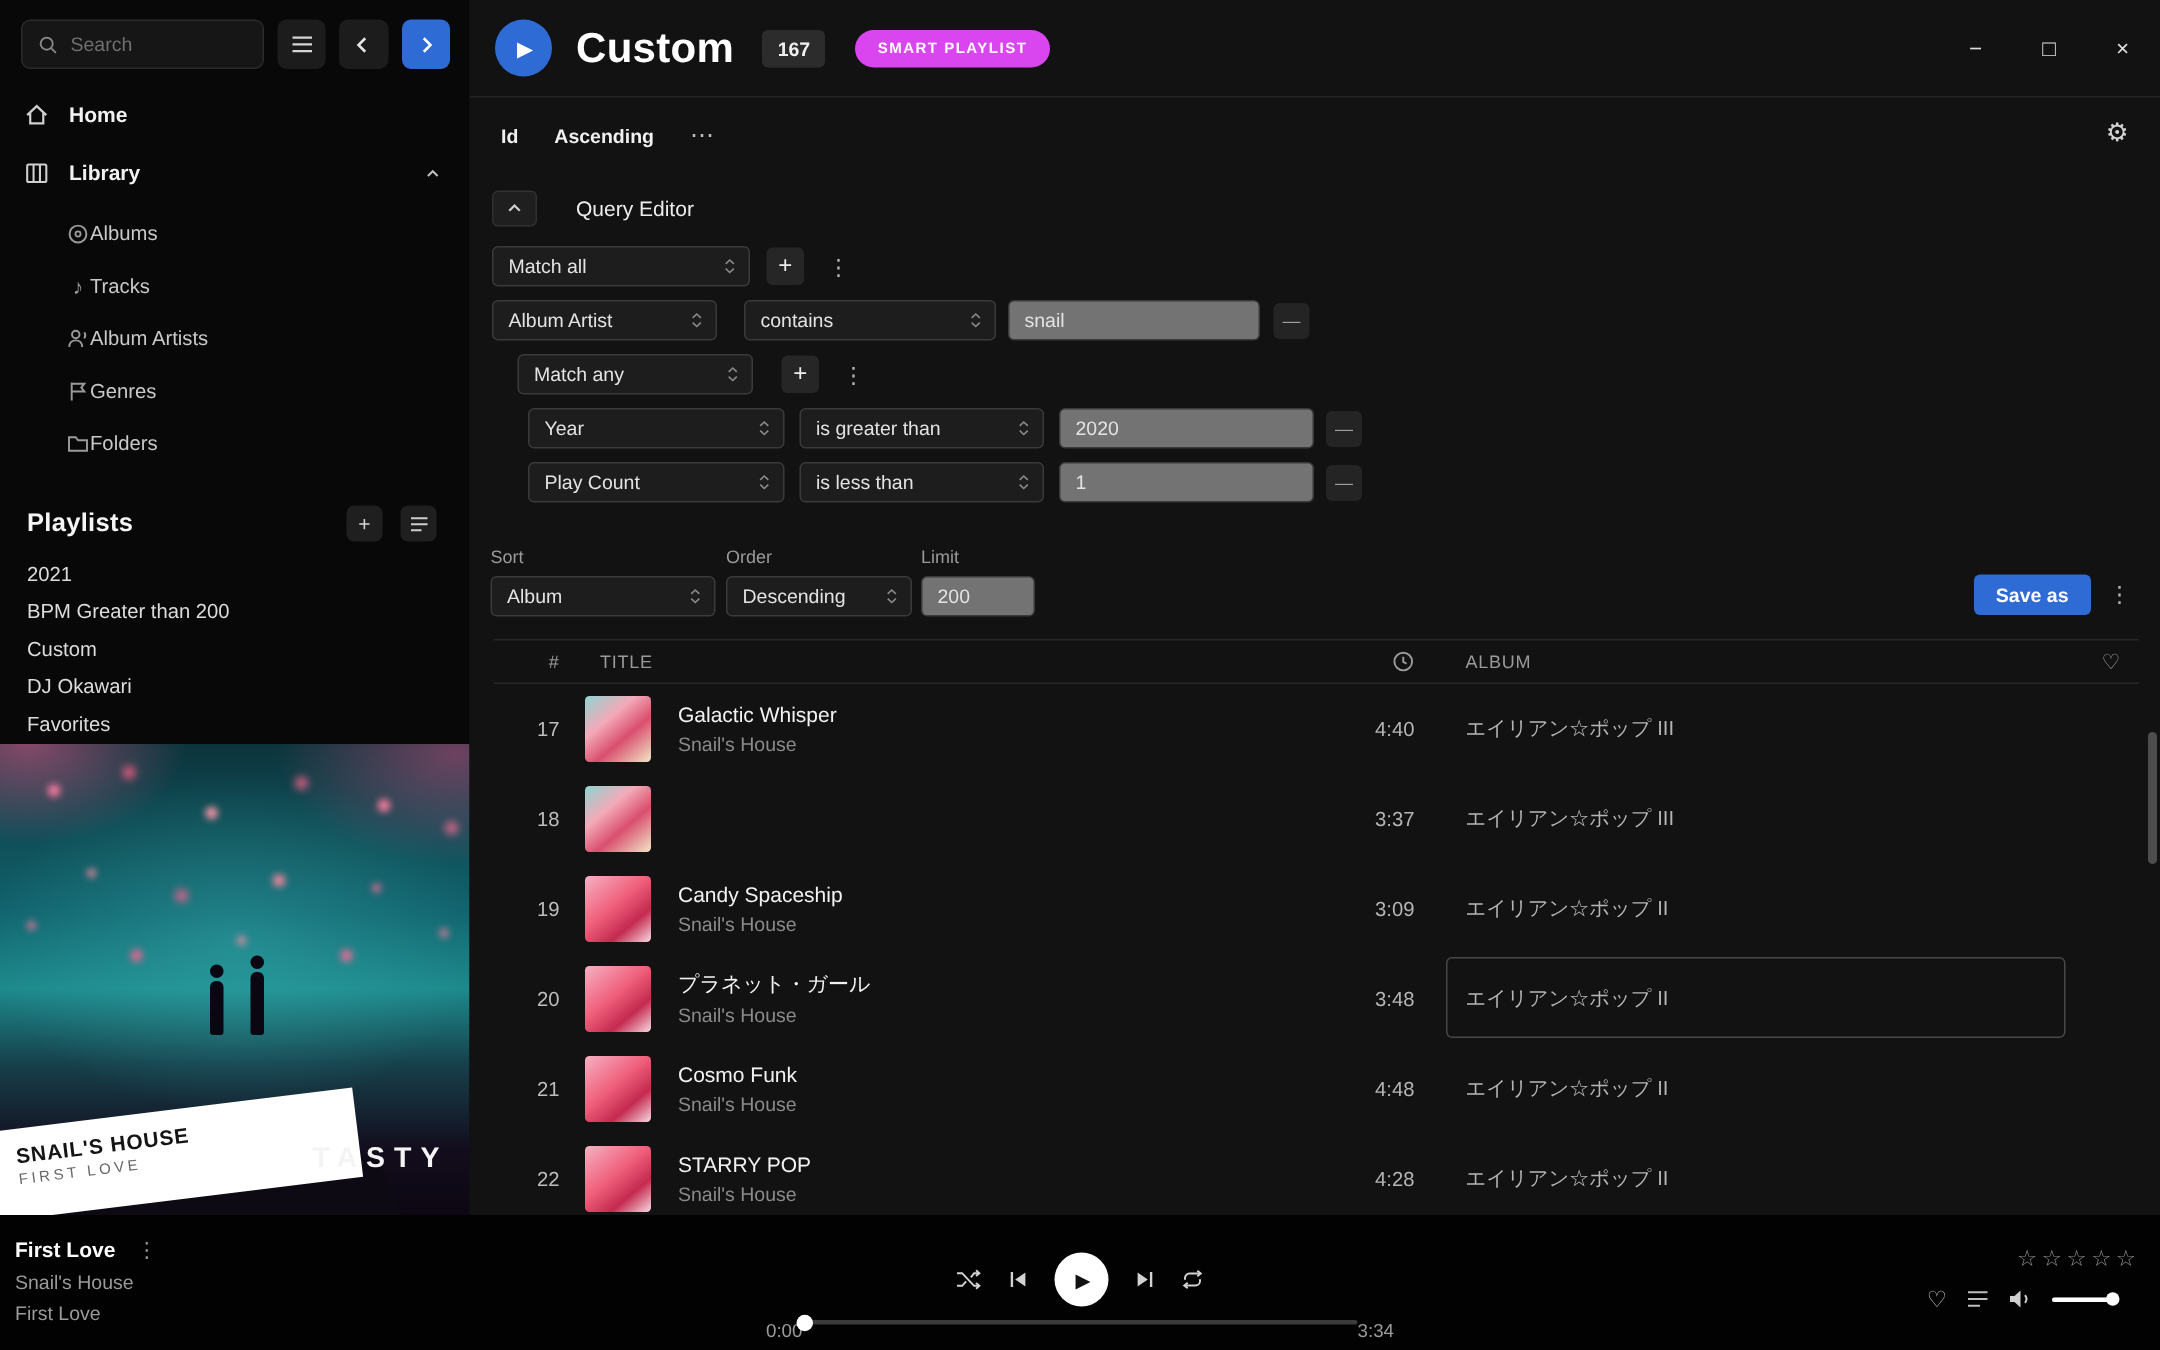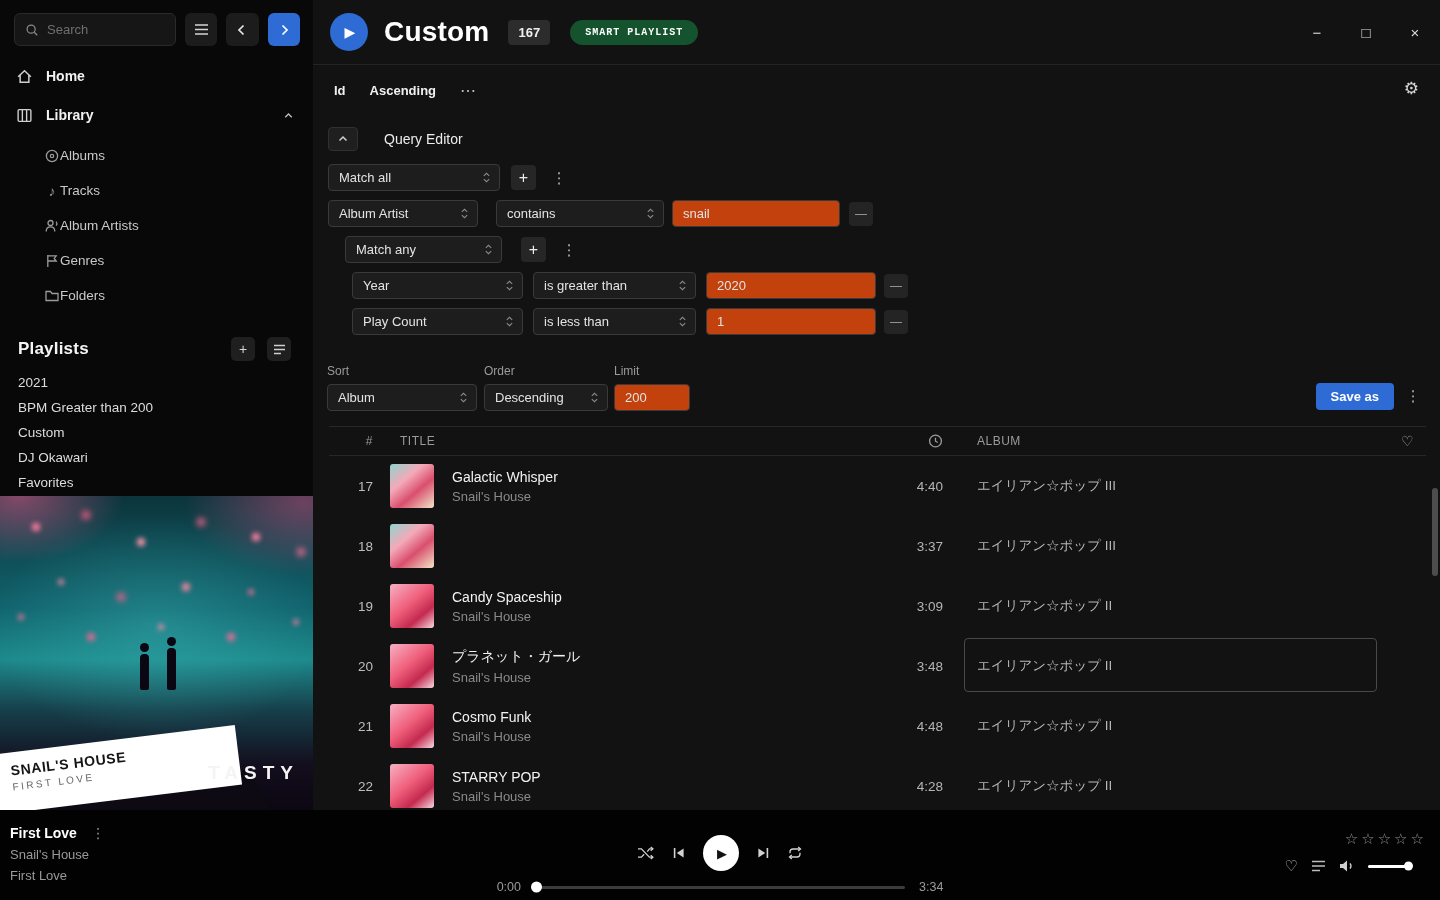--- a/index.html
+++ b/index.html
@@ -68,39 +68,39 @@
   
   .main { position:absolute; left:313px; top:0; width:1127px; height:810px; background:#121212; overflow:hidden; }
   .m-header { position:absolute; left:0; right:0; top:0; height:65px; border-bottom:1px solid #242424;
     display:flex; align-items:center; padding-left:17px; }
   .play-circle { width:38px; height:38px; border-radius:50%; background:#2e6bd4; border:none; color:#fff;
     display:flex; align-items:center; justify-content:center; font-size:14px; cursor:pointer; }
   .play-circle span { margin-left:2px; }
   .page-title { margin-left:16px; color:#fff; font-size:28px; font-weight:800; letter-spacing:.2px; }
   .count-badge { margin-left:19px; background:#2c2c2c; color:#f0f0f0; font-size:13px; font-weight:700;
     border-radius:4px; padding:5px 10px; }
-  .type-pill { margin-left:20px; background:#14532d; color:#fff; font-size:10px; font-weight:700; letter-spacing:1px;
-    border-radius:13px; padding:7px 15px;font-family:Liberation Mono, monospace; }
+  .type-pill { margin-left:20px; background:#d946ef; color:#fff; font-size:10px; font-weight:700; letter-spacing:1px;
+    border-radius:13px; padding:7px 15px; }
   .win-controls { position:absolute; right:16px; top:50%; transform:translateY(-50%); display:flex; gap:31px; }
   .win-btn { background:transparent; border:none; color:#dcdcdc; font-size:15px; width:18px; height:20px; cursor:pointer; }
 
   .m-toolbar { position:absolute; left:21px; top:78px; height:24px; display:flex; align-items:center; gap:24px; }
   .tb-text { color:#f0f0f0; font-size:13px; font-weight:700; cursor:pointer; }
   .tb-more { color:#bdbdbd; font-size:16px; cursor:pointer; }
   .gear { position:absolute; right:21px; top:78px; color:#d4d4d4; font-size:17px; background:transparent; border:none; cursor:pointer; }
 
   .qe { position:absolute; left:15px; top:127px; }
   .qe-head { display:flex; align-items:center; gap:26px; margin-bottom:13px; }
   .collapse-btn { width:30px; height:24px; background:#1f1f1f; border:1px solid #303030; border-radius:4px;
     display:flex; align-items:center; justify-content:center; cursor:pointer; }
   .qe-title { color:#ececec; font-size:14px; font-weight:500; }
   .qe-row { display:flex; align-items:center; margin-bottom:9px; }
   .select { height:27px; background:#1d1d1d; border:1px solid #3a3a3a; border-radius:4px; display:flex;
     align-items:center; justify-content:space-between; padding:0 8px 0 10px; font-size:13px; color:#e3e3e3; cursor:pointer; }
-  .tinput { height:27px; background:#c2410c; border:1px solid #3a3a3a; border-radius:4px; color:#e3e3e3;
+  .tinput { height:27px; background:#737373; border:1px solid #3a3a3a; border-radius:4px; color:#e3e3e3;
     font-size:13px; padding:0 10px; font-family:inherit; outline:none; }
   .sq-btn { width:25px; height:25px; background:#262626; border:none; border-radius:4px; color:#ededed;
     font-size:16px; display:flex; align-items:center; justify-content:center; cursor:pointer; }
   .dots-btn { width:18px; height:26px; background:transparent; border:none; color:#b5b5b5; font-size:15px; cursor:pointer; }
   .minus-btn { width:24px; height:24px; background:#242424; border:none; border-radius:4px; color:#9e9e9e;
     font-size:12px; display:flex; align-items:center; justify-content:center; cursor:pointer; }
 
   .sort-row { position:absolute; left:14px; right:14px; top:364px; height:47px; }
   .sg { position:absolute; top:0; }
   .sg-label { color:#9a9a9a; font-size:12px; margin-bottom:6px; }
@@ -140,21 +140,21 @@
   .np { position:absolute; left:10px; top:15px; }
   .np-line1 { display:flex; align-items:center; gap:14px; }
   .np-track { color:#fff; font-size:14px; font-weight:600; }
   .np-dots { background:none; border:none; color:#9a9a9a; font-size:14px; cursor:pointer; }
   .np-sub { color:#9a9a9a; font-size:13px; margin-top:6px; }
   .controls { position:absolute; left:50%; top:25px; transform:translateX(-50%); display:flex; align-items:center; gap:17px; }
   .ctl { background:none; border:none; color:#d2d2d2; display:flex; align-items:center; justify-content:center; cursor:pointer; }
   .big-play { width:36px; height:36px; border-radius:50%; background:#fff; border:none; color:#111;
     display:flex; align-items:center; justify-content:center; font-size:13px; cursor:pointer; }
   .big-play span { margin-left:2px; }
-  .progress { position:absolute; left:50%; top:70px; transform:translateX(-50%); display:flex; align-items:center; gap:14px; }
+  .progress { position:absolute; left:50%; top:70px; transform:translateX(-50%); display:flex; align-items:flex-start; }
   .ptime { color:#9a9a9a; font-size:12.5px; width:32px; }
   .ptime.r { text-align:left; }
   .pbar { position:relative; width:370px; height:3px; background:#3b3b3b; border-radius:2px; cursor:pointer; }
   .pknob { position:absolute; left:-4px; top:50%; transform:translateY(-50%); width:11px; height:11px;
     border-radius:50%; background:#fff; }
   .stars { position:absolute; right:15px; top:20px; display:flex; gap:1px; }
   .star { background:none; border:none; color:#8f8f8f; font-size:15px; padding:0 1px; cursor:pointer; }
   .vol-row { position:absolute; right:28px; top:47px; display:flex; align-items:center; gap:13px; }
   .mini { background:none; border:none; color:#bdbdbd; font-size:15px; display:flex; align-items:center; cursor:pointer; }
   .vslider { position:relative; width:44px; height:3px; background:#3a3a3a; border-radius:2px; cursor:pointer; }

